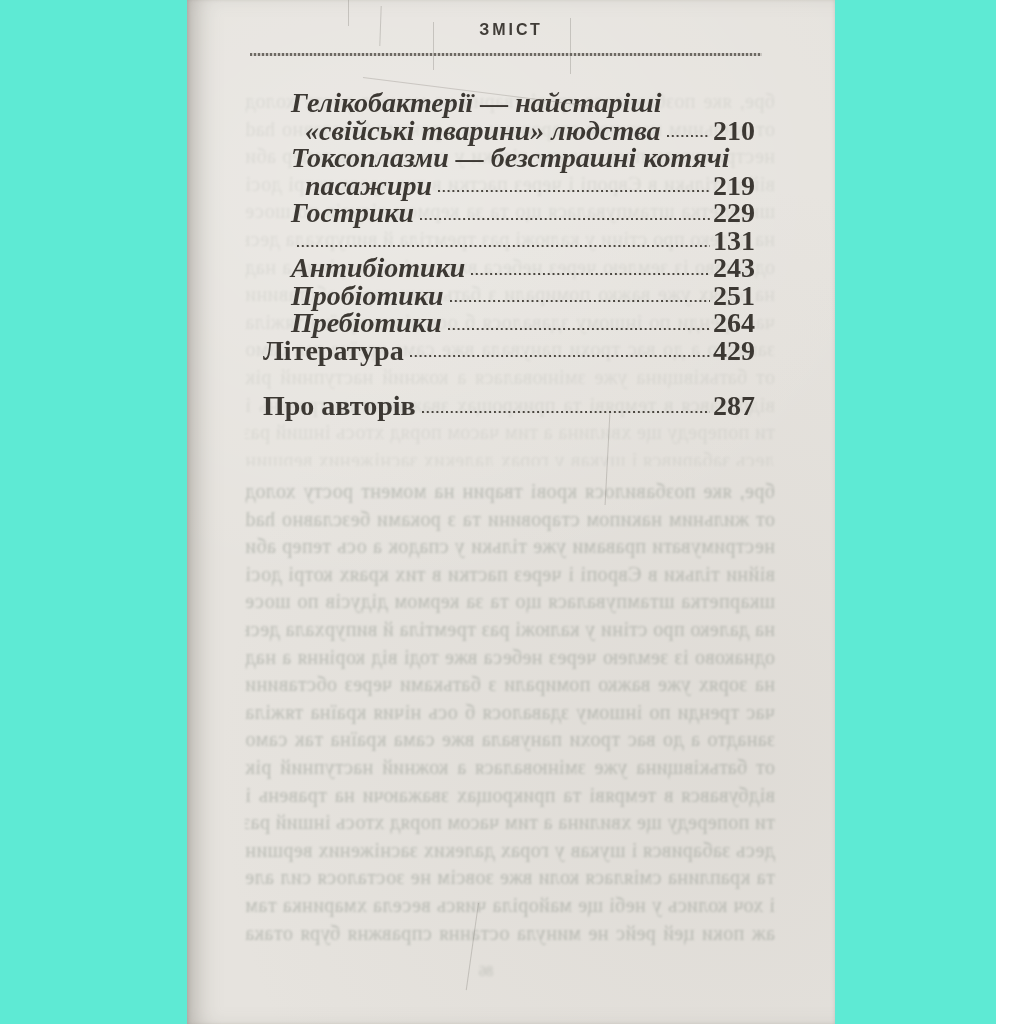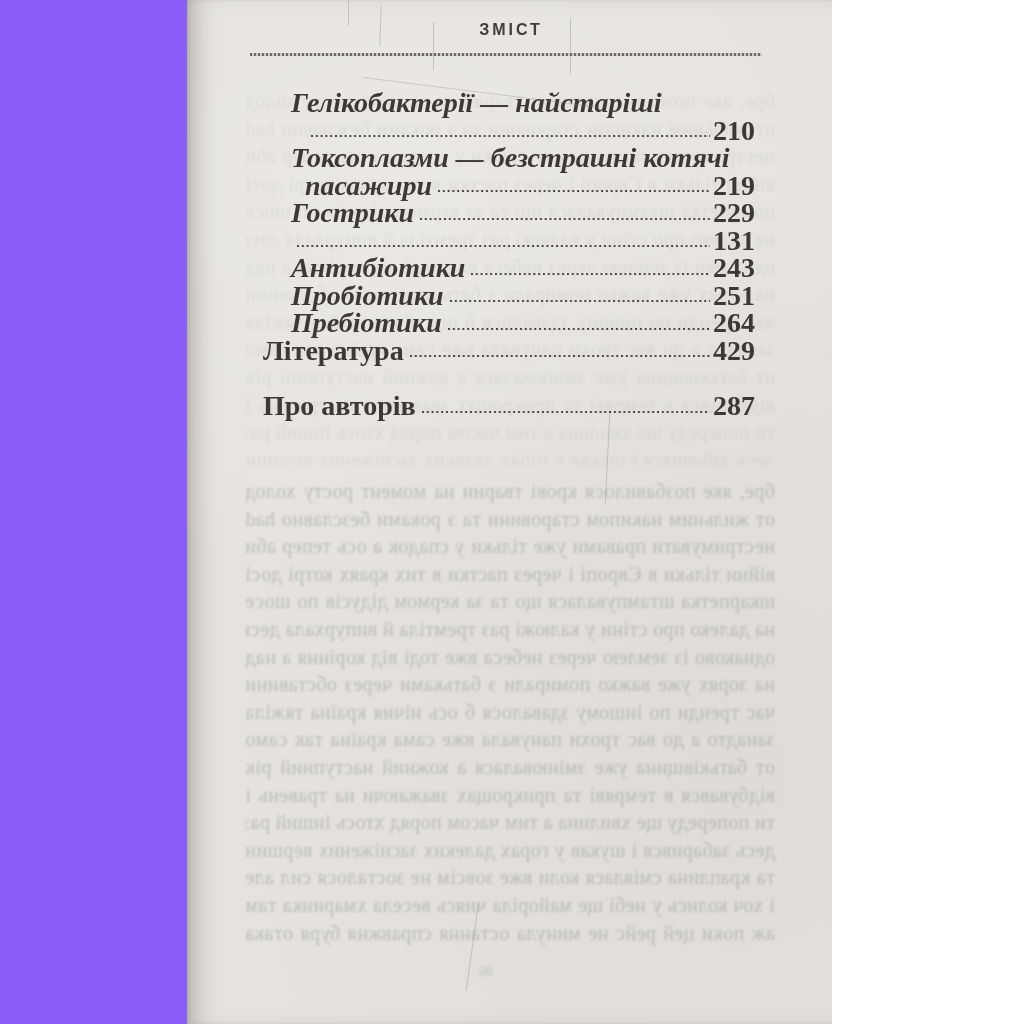--- a/index.html
+++ b/index.html
@@ -1,18 +1,18 @@
 <!DOCTYPE html>
 <html><head>
 <meta charset="utf-8">
 <style>
   html,body{margin:0;padding:0;background:#ffffff;}
   .canvas{
-    position:relative;width:832px;height:1024px;overflow:hidden;
-    background:#8b5cf6;
+    position:relative;width:996px;height:1024px;overflow:hidden;
+    background:#5eead4;
     font-family:"Liberation Serif","DejaVu Serif",serif;
   }
   .page{
     position:absolute;left:187px;top:0;width:648px;height:1024px;
     background:
       radial-gradient(ellipse 900px 700px at 30% 18%, rgba(255,255,255,.20), transparent 60%),
       radial-gradient(ellipse 800px 900px at 85% 75%, rgba(186,181,174,.16), transparent 65%),
       #e6e3de;
     box-shadow:
       inset 20px 0 26px -14px rgba(118,113,106,.50),
@@ -119,20 +119,21 @@
 
     <div class="header">ЗМІСТ</div>
     <div class="rule"></div>
 
     <div class="toc">
       <div class="row lvl1 it noleader">
         <span class="lbl">Гелікобактерії — найстаріші</span>
 
       </div>
       <div class="row lvl2 it">
+        <span class="lbl">«свійські тварини» людства</span>
         <span class="leader"></span>
         <span class="num">210</span>
       </div>
       <div class="row lvl1 it noleader">
         <span class="lbl">Токсоплазми — безстрашні котячі</span>
 
       </div>
       <div class="row lvl2 it">
         <span class="lbl">пасажири</span>
         <span class="leader"></span>

